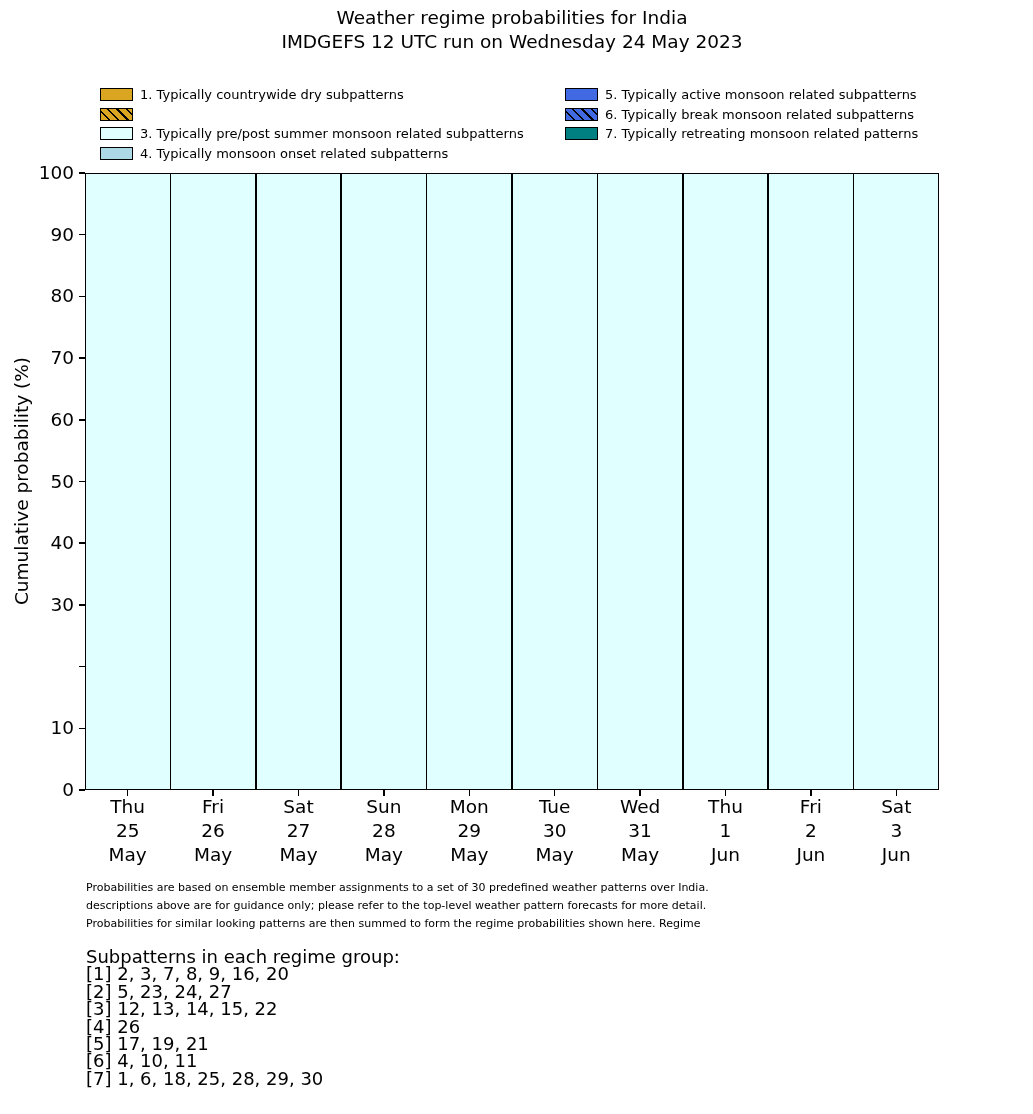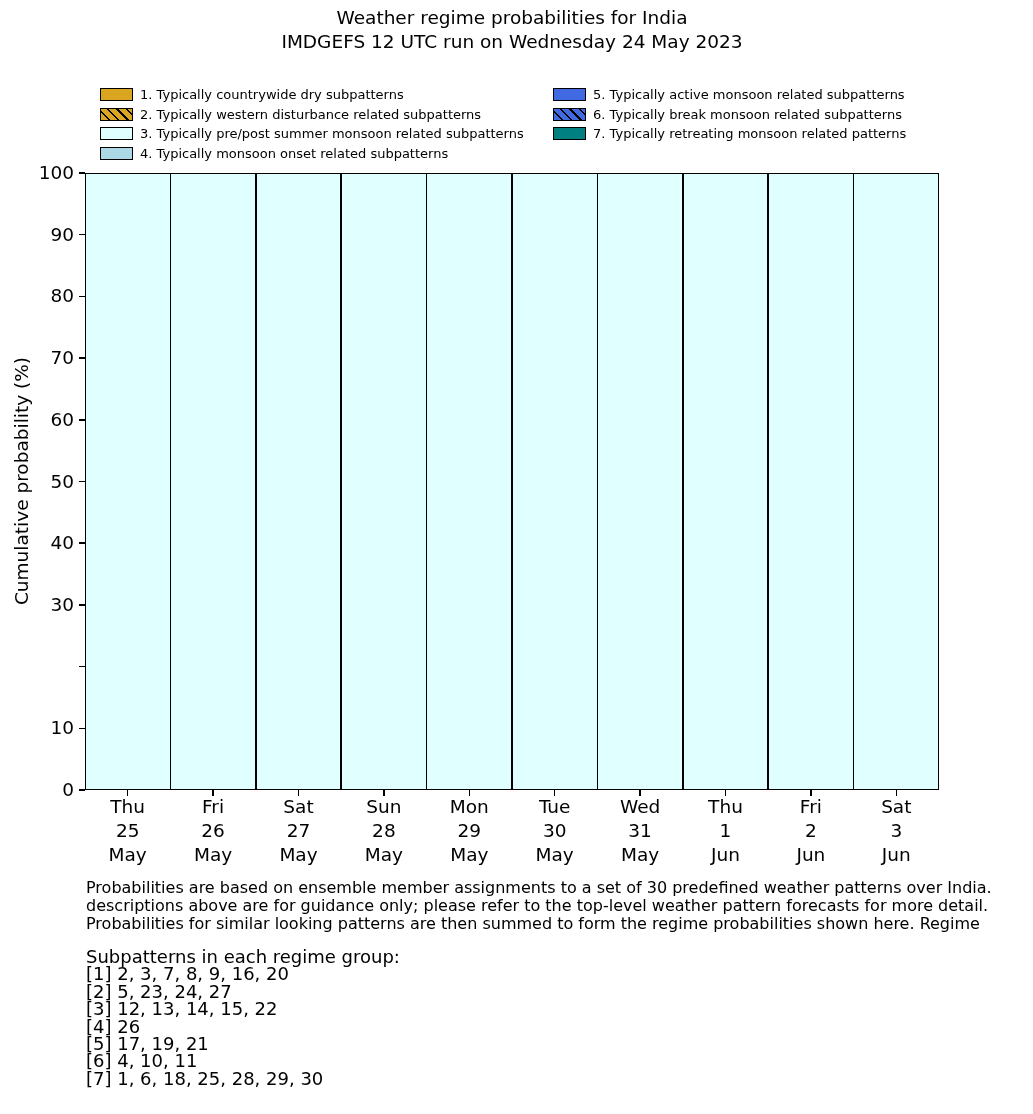--- a/index.html
+++ b/index.html
@@ -32,21 +32,21 @@
     top: 85px;
     width: 900px;
   }
   .legend-col {
     position: absolute;
     top: 0;
     display: flex;
     flex-direction: column;
   }
   .legend-col.left  { left: 16px; }
-  .legend-col.right { left: 469px; }
+  .legend-col.right { left: 481px; }
   .legend-row {
     display: flex;
     align-items: center;
     height: 19.5px;
   }
   .legend-swatch {
     display: inline-block;
     width: 31px;
     height: 11px;
     border: 1.2px solid #000000;
@@ -126,21 +126,21 @@
     width: 90px;
     text-align: center;
     font-size: 18.5px;
     line-height: 24px;
     top: 795px;
   }
   .footer {
     position: absolute;
     left: 86px;
     top: 879px;
-    font-size: 16px;
+    font-size: 11px;
     line-height: 18.2px;
   }
   .subpatterns {
     position: absolute;
     left: 86px;
     top: 948px;
     font-size: 18px;
     line-height: 17.4px;
   }
 </style>
@@ -155,21 +155,20 @@
   </div>
 
   <div class="legend">
     <div class="legend-col left" id="legend-left">
         <div class="legend-row">
           <span class="legend-swatch" style="background: rgb(218, 165, 32);"></span>
           <span class="legend-label">1. Typically countrywide dry subpatterns</span>
         </div>
         <div class="legend-row">
           <span class="legend-swatch" style="background: repeating-linear-gradient(45deg, transparent 0px, transparent 5px, rgb(0, 0, 0) 5px, rgb(0, 0, 0) 6.6px), rgb(218, 165, 32);"></span>
-          <span class="legend-label">2. Typically western disturbance related subpatterns</span>
         </div>
         <div class="legend-row">
           <span class="legend-swatch" style="background: rgb(224, 255, 255);"></span>
           <span class="legend-label">3. Typically pre/post summer monsoon related subpatterns</span>
         </div>
         <div class="legend-row">
           <span class="legend-swatch" style="background: rgb(173, 216, 230);"></span>
           <span class="legend-label">4. Typically monsoon onset related subpatterns</span>
         </div>
       </div>

